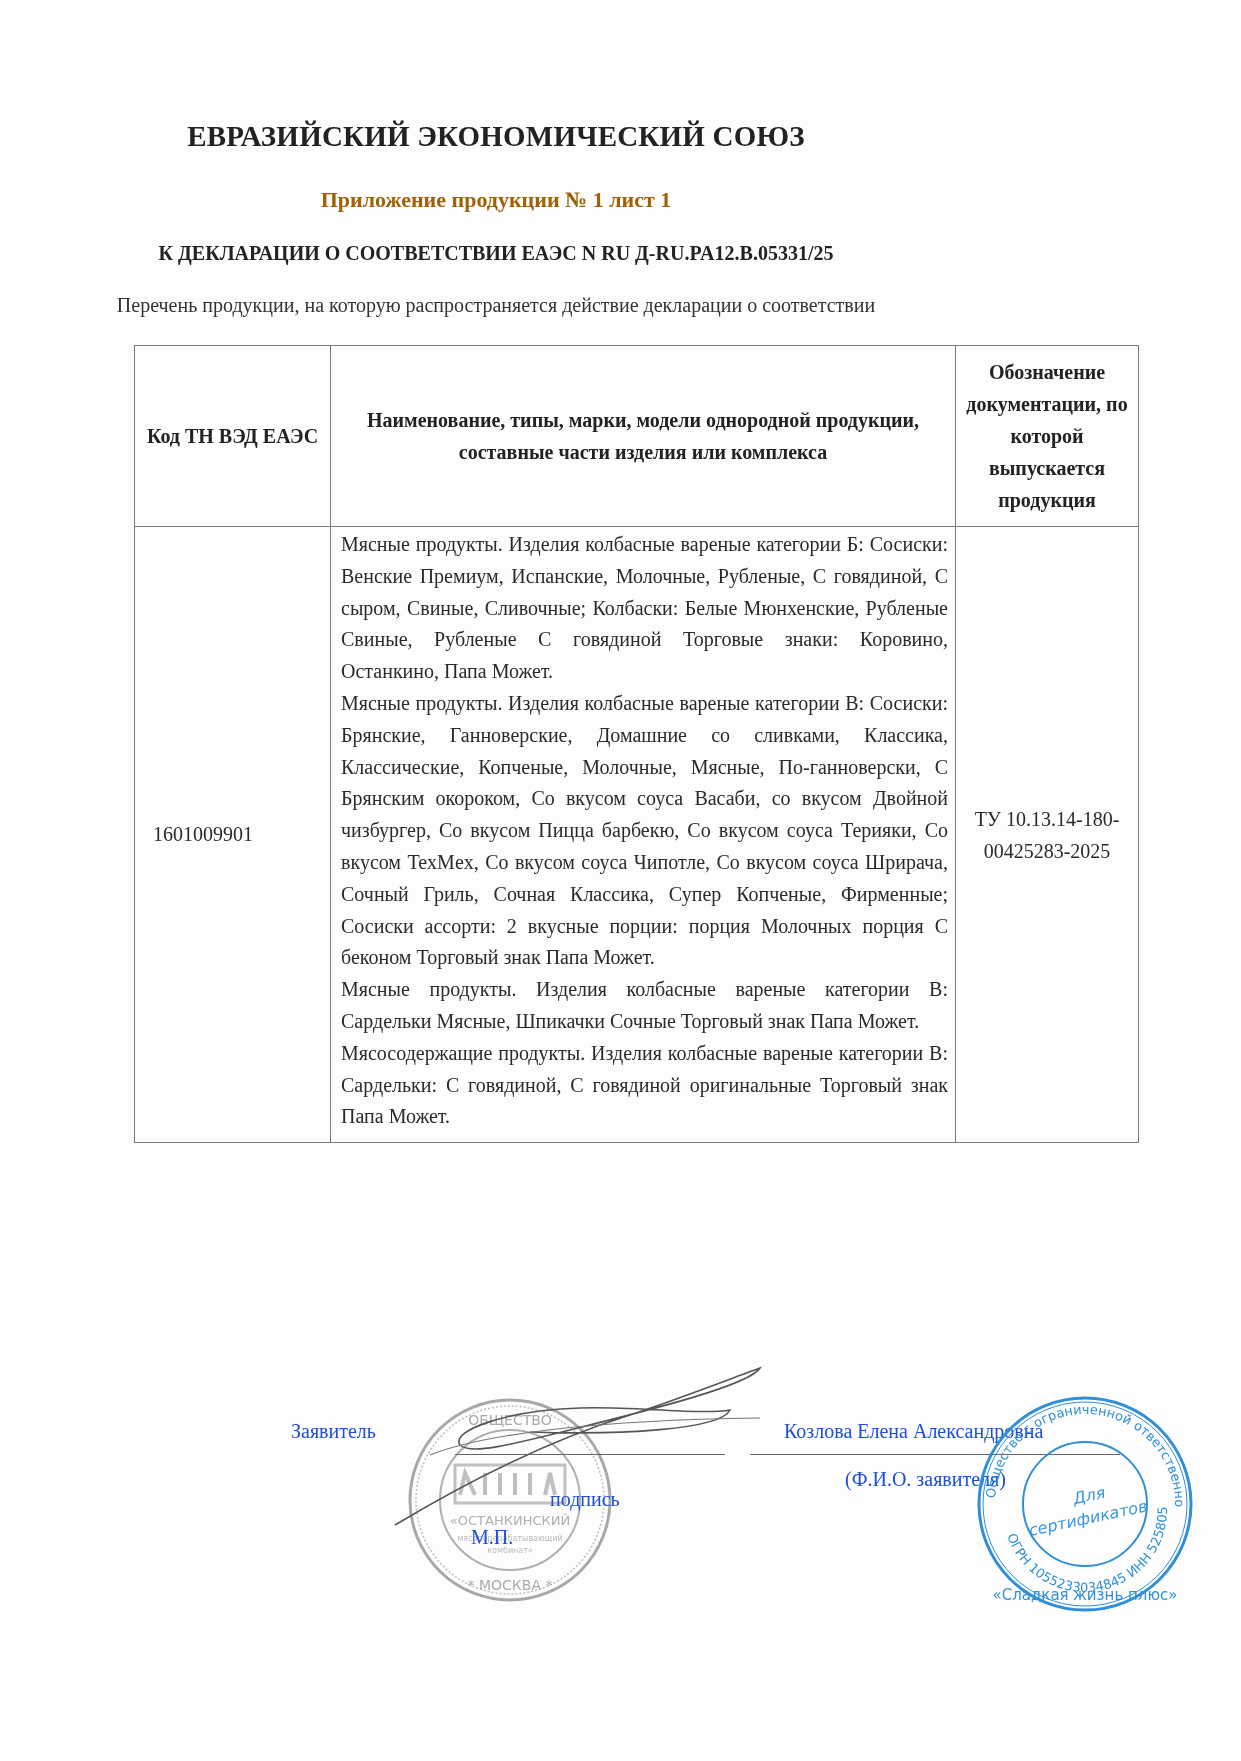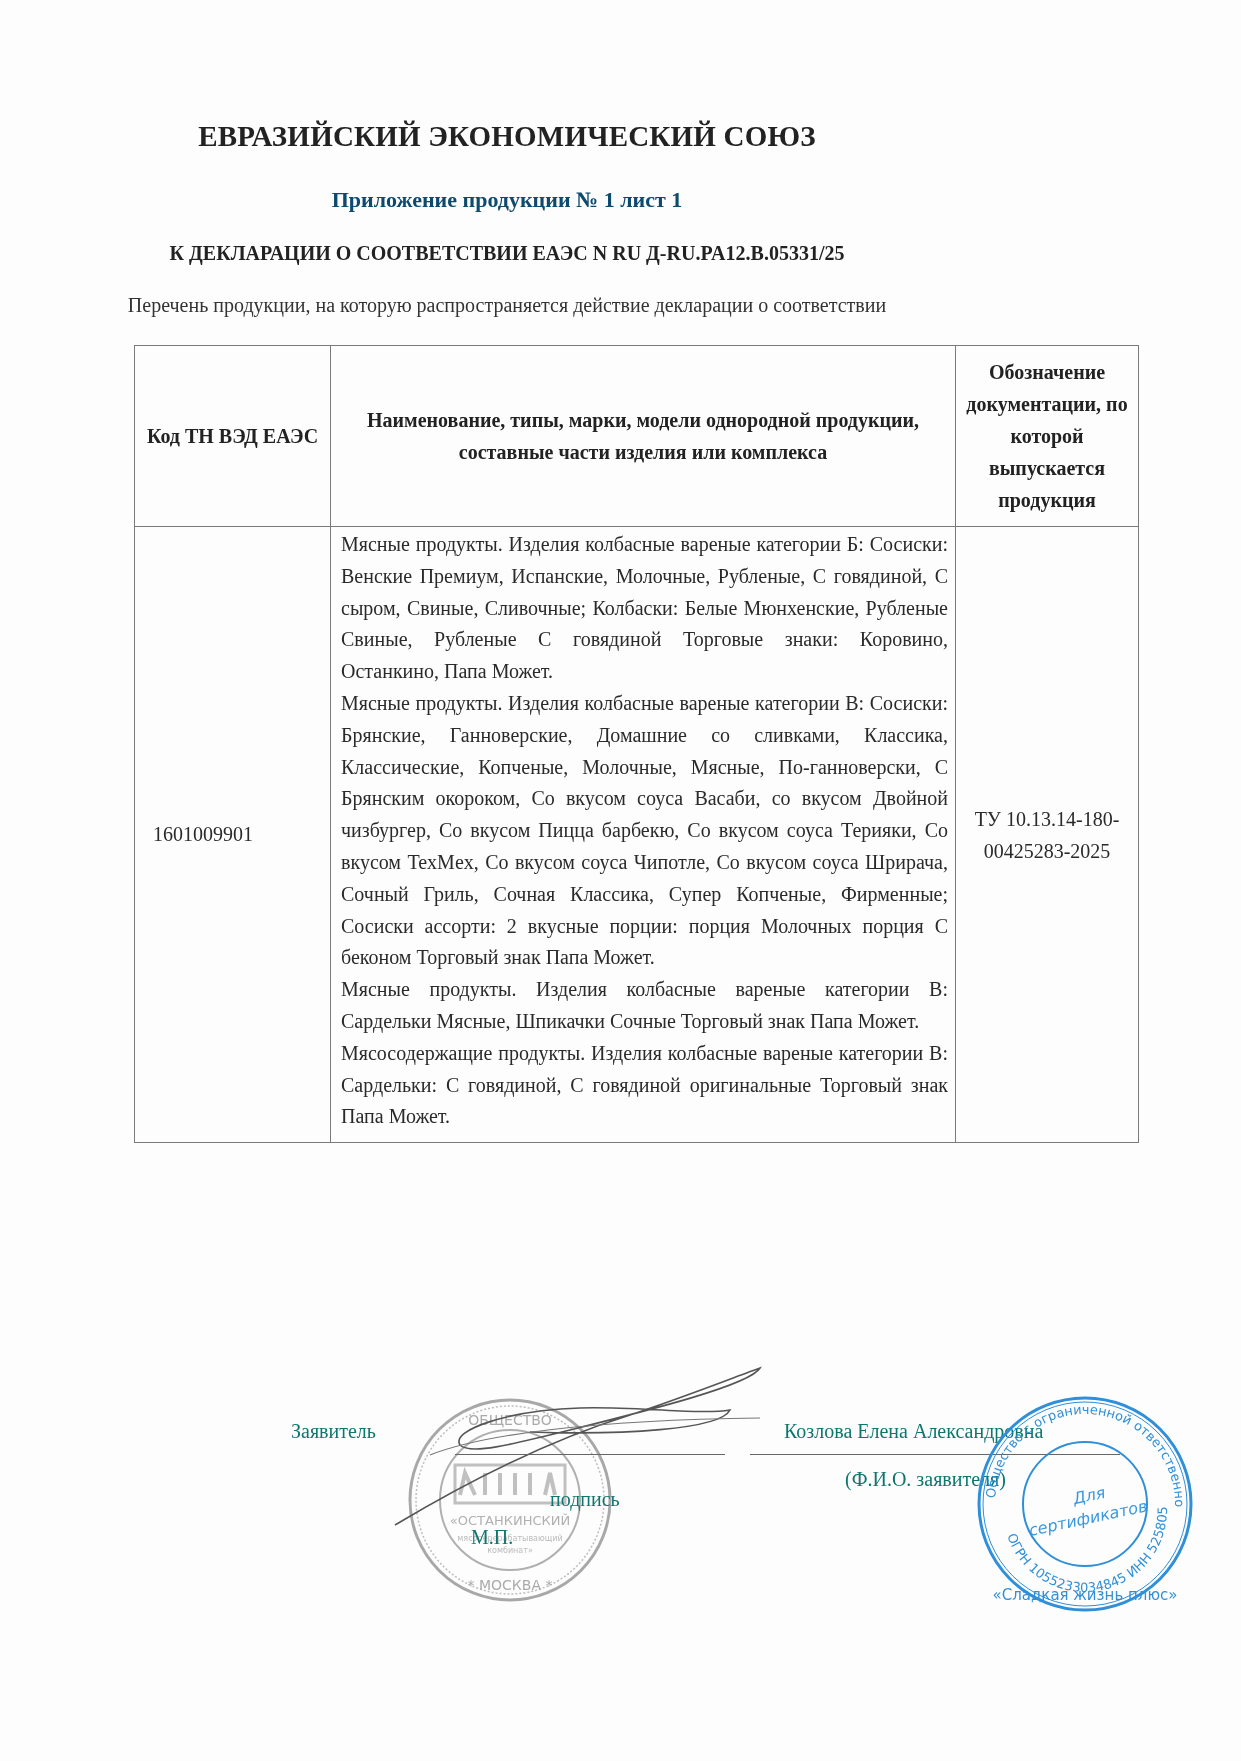--- a/index.html
+++ b/index.html
@@ -1,34 +1,34 @@
 <!DOCTYPE html>
 <html><head>
 <meta charset="utf-8">
 <style>
   html, body { margin: 0; padding: 0; background: #fdfdfd; }
   body { width: 1241px; height: 1761px; position: relative; overflow: hidden;
          font-family: "Liberation Serif", "DejaVu Serif", serif; color: #2a2a2a; }
-  .center { position: absolute; left: 11px; width: 992px; text-align: center; }
+  .center { position: absolute; left: 0; width: 992px; text-align: center; }
   .title { top: 120px; font-size: 29px; font-weight: bold; letter-spacing: 0.2px; color: #222; }
-  .subtitle { top: 187px; font-size: 22px; font-weight: bold; color: #0c4a6e; }
+  .subtitle { top: 187px; font-size: 22px; font-weight: bold; color: #a16207; }
   .decl { top: 242px; font-size: 20px; font-weight: bold; color: #222; }
   .intro { top: 294px; font-size: 20px; color: #333; }
 
   table.prod { position: absolute; left: 134px; top: 345px; width: 1004px;
                border-collapse: collapse; table-layout: fixed; }
   table.prod td, table.prod th { border: 1.5px solid #7a7a7a; vertical-align: middle; }
   th { font-weight: bold; font-size: 20px; line-height: 32px; text-align: center; color: #222; padding: 0 8px; }
   th.c1 { height: 180px; }
   td.code { font-size: 20px; text-align: left; padding-left: 18px; vertical-align: middle; }
   td.desc { font-size: 20px; line-height: 31.8px; text-align: justify; padding: 0 7px 0 10px; vertical-align: top; }
   td.desc p { margin: 0; text-align: justify; text-align-last: left; }
   td.doc { font-size: 20px; line-height: 32px; text-align: center; padding: 0 8px; }
 
-  .sig-label { position: absolute; font-size: 20px; color: #0f766e; }
+  .sig-label { position: absolute; font-size: 20px; color: #1d4ed8; }
   .line { position: absolute; height: 0; border-top: 1.5px solid #666; }
   .stamp { position: absolute; }
 </style>
 </head>
 <body>
 
 <div class="center title">ЕВРАЗИЙСКИЙ ЭКОНОМИЧЕСКИЙ СОЮЗ</div>
 <div class="center subtitle">Приложение продукции № 1 лист 1</div>
 <div class="center decl">К ДЕКЛАРАЦИИ О СООТВЕТСТВИИ ЕАЭС N RU Д-RU.PA12.B.05331/25</div>
 <div class="center intro">Перечень продукции, на которую распространяется действие декларации о соответствии</div>

